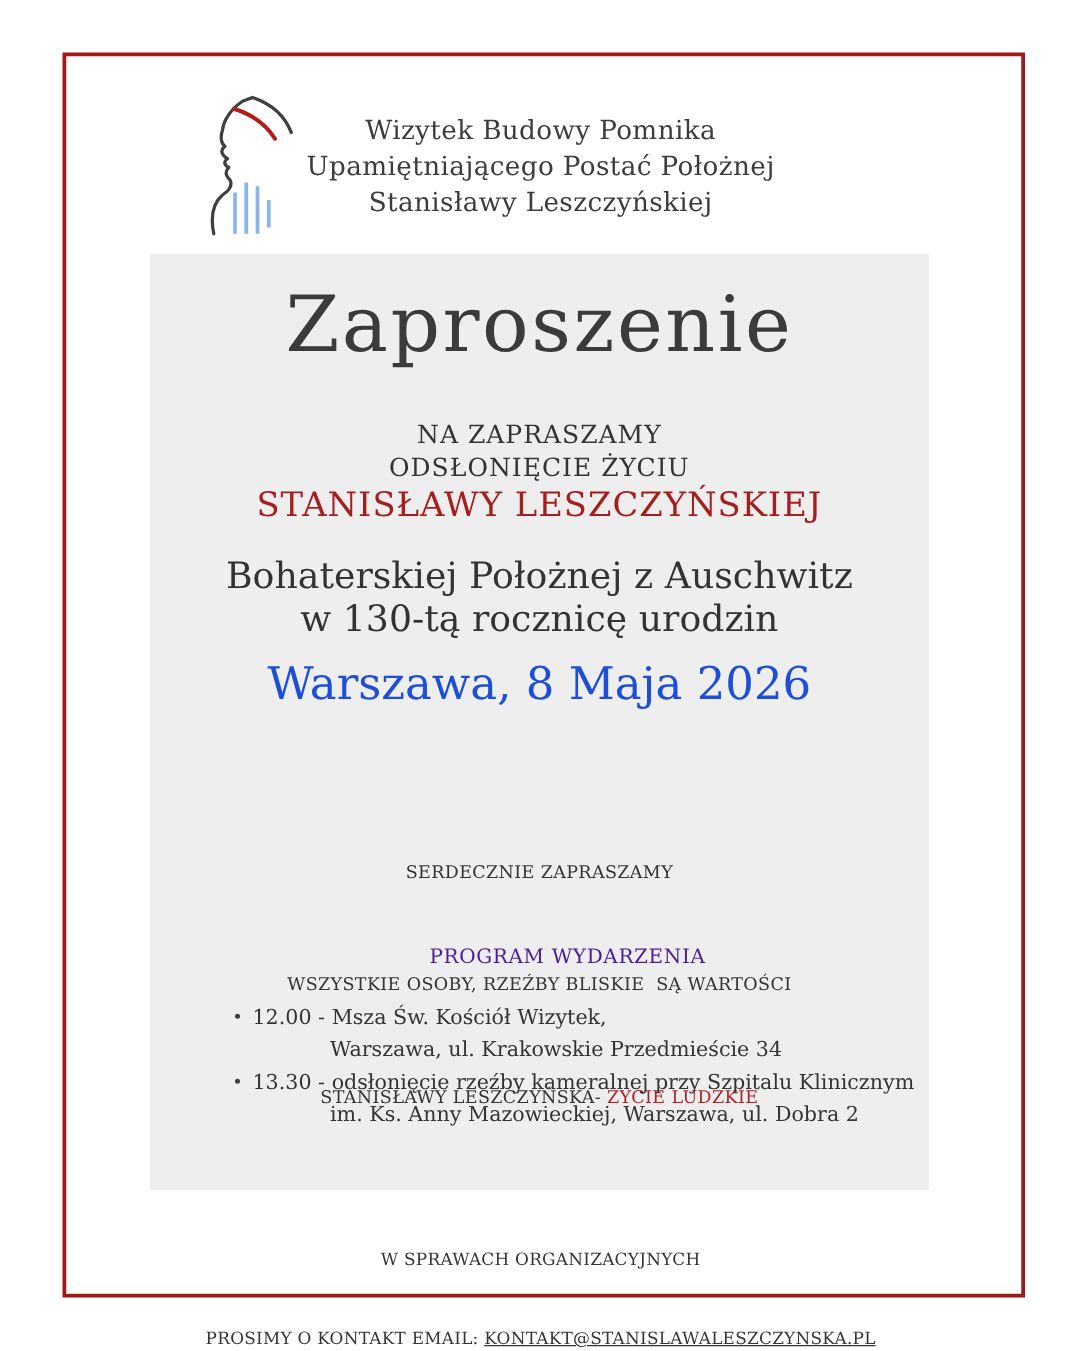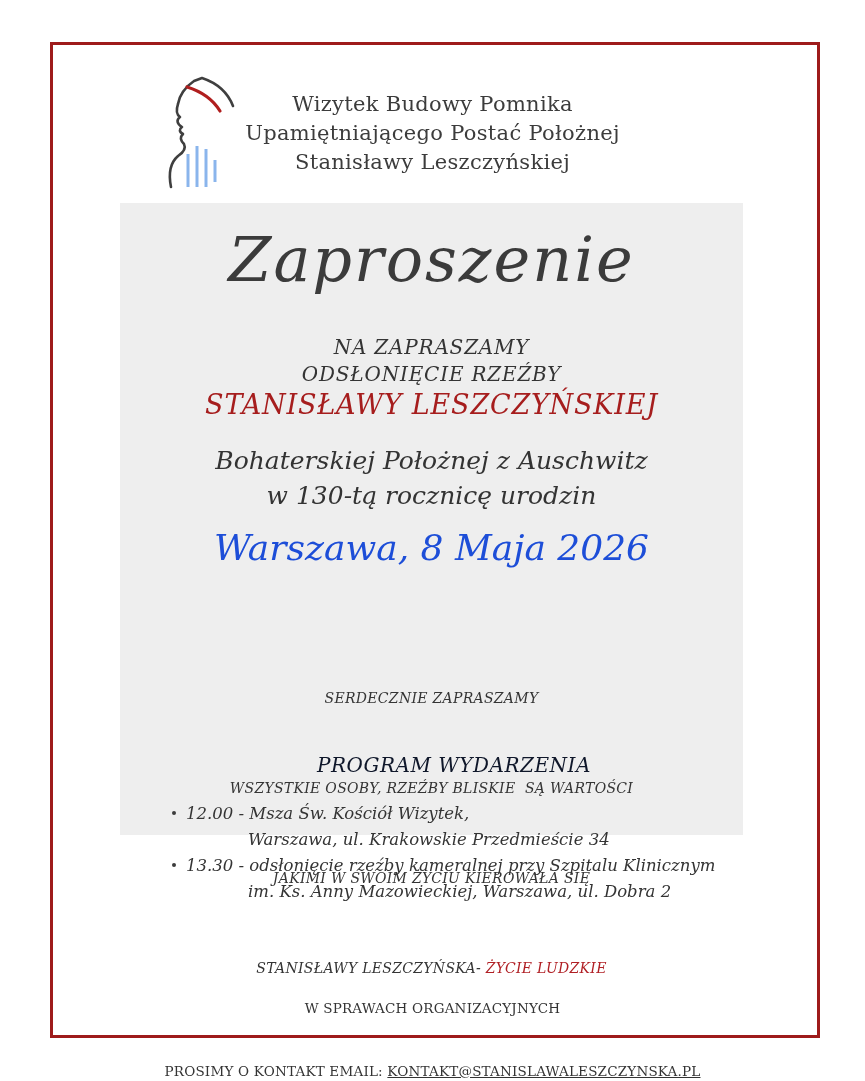--- a/index.html
+++ b/index.html
@@ -28,23 +28,22 @@
     position: absolute; left: 0; right: 0; top: 90px;
     text-align: center;
     font-size: 21px; line-height: 29px;
     color: #3c3c3c;
     letter-spacing: 0.3px;
   }
 
   
   .panel {
     position: absolute; left: 120px; top: 203px;
-    width: 623px; height: 632px;
+    width: 623px; height: 749px;
     background: #eeeeee;
-    font-style: italic;
   }
   .panel > div { position: absolute; left: 0; right: 0; text-align: center; }
 
   .title {
     top: 12px;
     font-size: 62px; line-height: 90px;
     letter-spacing: 2px;
     color: #3b3b3b;
   }
   .subtitle {
@@ -54,49 +53,49 @@
     color: #343434;
   }
   .honoree {
     top: 186px;
     font-size: 27px; line-height: 32px;
     letter-spacing: 0.8px;
     color: #a61d1d;
   }
   .description {
     top: 240px;
-    font-size: 25px; line-height: 35px;
+    font-size: 29px; line-height: 35px;
     color: #333333;
   }
   .event-date {
     top: 327px;
     font-size: 36px; line-height: 36px;
     color: #1d4ed8;
   }
   .welcome {
     top: 420px;
     font-size: 14px; line-height: 30px;
     letter-spacing: 0.3px;
     color: #343434;
     white-space: pre-wrap;
   }
   .welcome .red { color: #b01f24; }
 
   .program-heading {
     top: 548px;
     text-align: right;
     padding-left: 45px;
-    font-size: 20px; line-height: 28px;
+    font-size: 16px; line-height: 28px;
     letter-spacing: 0.5px;
-    color: #0f172a;
+    color: #4c1d95;
   }
   .program-list {
     top: 598px;
     text-align: left !important;
-    padding-left: 52px;
+    padding-left: 68px;
     font-size: 16.5px; line-height: 26px;
     color: #343434;
   }
   .program-item { position: relative; padding-left: 14px; }
   .bullet-dot {
     position: absolute; left: 0; top: 10px;
     width: 4px; height: 4px; border-radius: 50%;
     background: #3c3c3c;
   }
   .program-item .cont-line { padding-left: 62px; }
@@ -149,36 +148,35 @@
     <div>Upamiętniającego Postać Położnej</div>
     <div>Stanisławy Leszczyńskiej</div>
   </div>
 
   <div class="panel">
 
     <div class="title">Zaproszenie</div>
 
     <div class="subtitle">
       <div>NA ZAPRASZAMY</div>
-      <div>ODSŁONIĘCIE RZEŹBY</div>
+      <div>ODSŁONIĘCIE ŻYCIU</div>
     </div>
 
     <div class="honoree">STANISŁAWY LESZCZYŃSKIEJ</div>
 
     <div class="description">
       <div>Bohaterskiej Położnej z Auschwitz</div>
       <div>w 130-tą rocznicę urodzin</div>
     </div>
 
     <div class="event-date">Warszawa, 8 Maja 2026</div>
 
     <div class="welcome">
       <div>SERDECZNIE ZAPRASZAMY</div>
       <div>WSZYSTKIE OSOBY, RZEŹBY BLISKIE  SĄ WARTOŚCI</div>
-      <div>JAKIMI W SWOIM ŻYCIU KIEROWAŁA SIĘ</div>
       <div><span>STANISŁAWY LESZCZYŃSKA- </span><span class="red">ŻYCIE LUDZKIE</span></div>
     </div>
 
     <div class="program-heading">PROGRAM WYDARZENIA</div>
 
     <div class="program-list">
       <div class="program-item">
         <span class="bullet-dot"></span>
         <div>12.00 - Msza Św. Kościół Wizytek,</div>
         <div class="cont-line">Warszawa, ul. Krakowskie Przedmieście 34</div>

